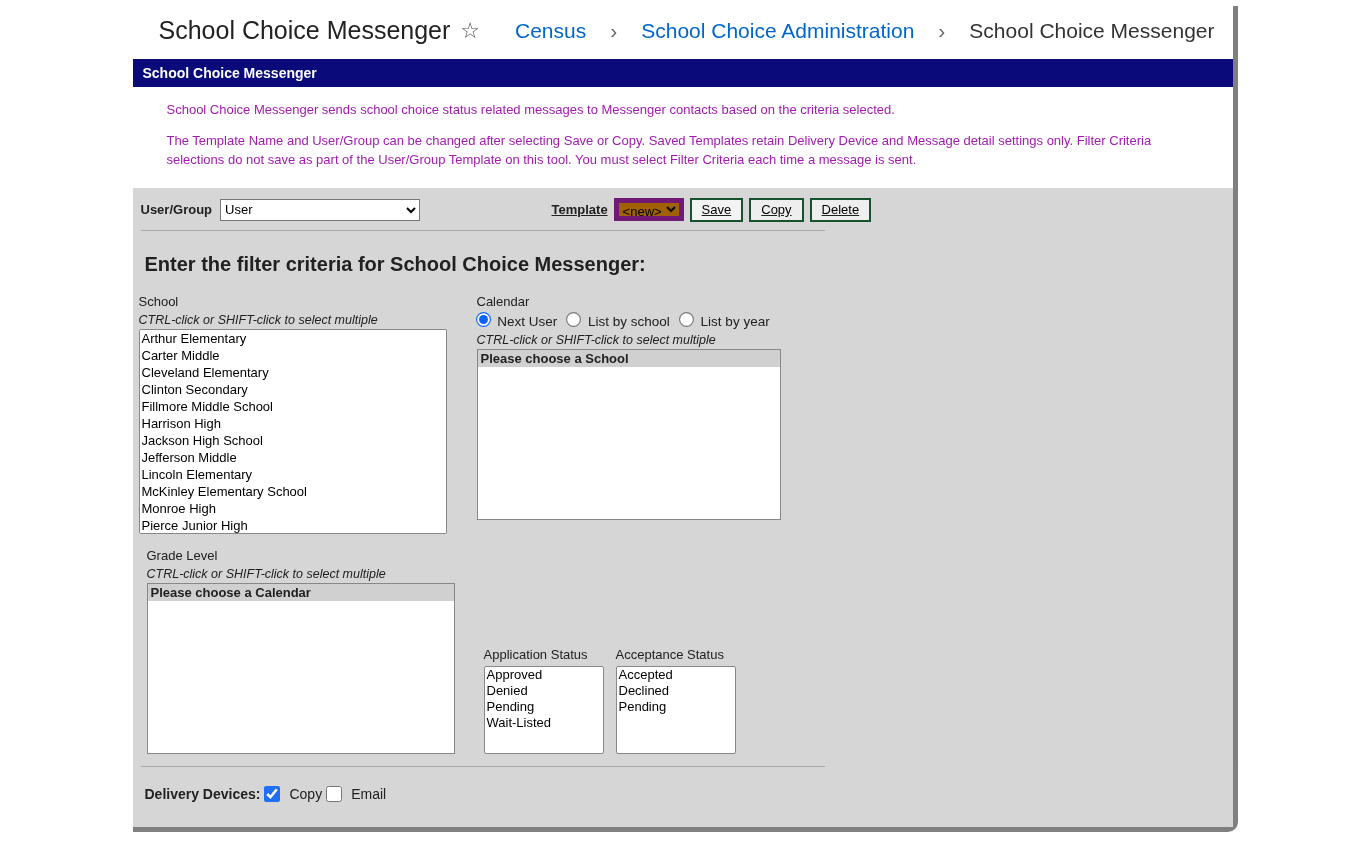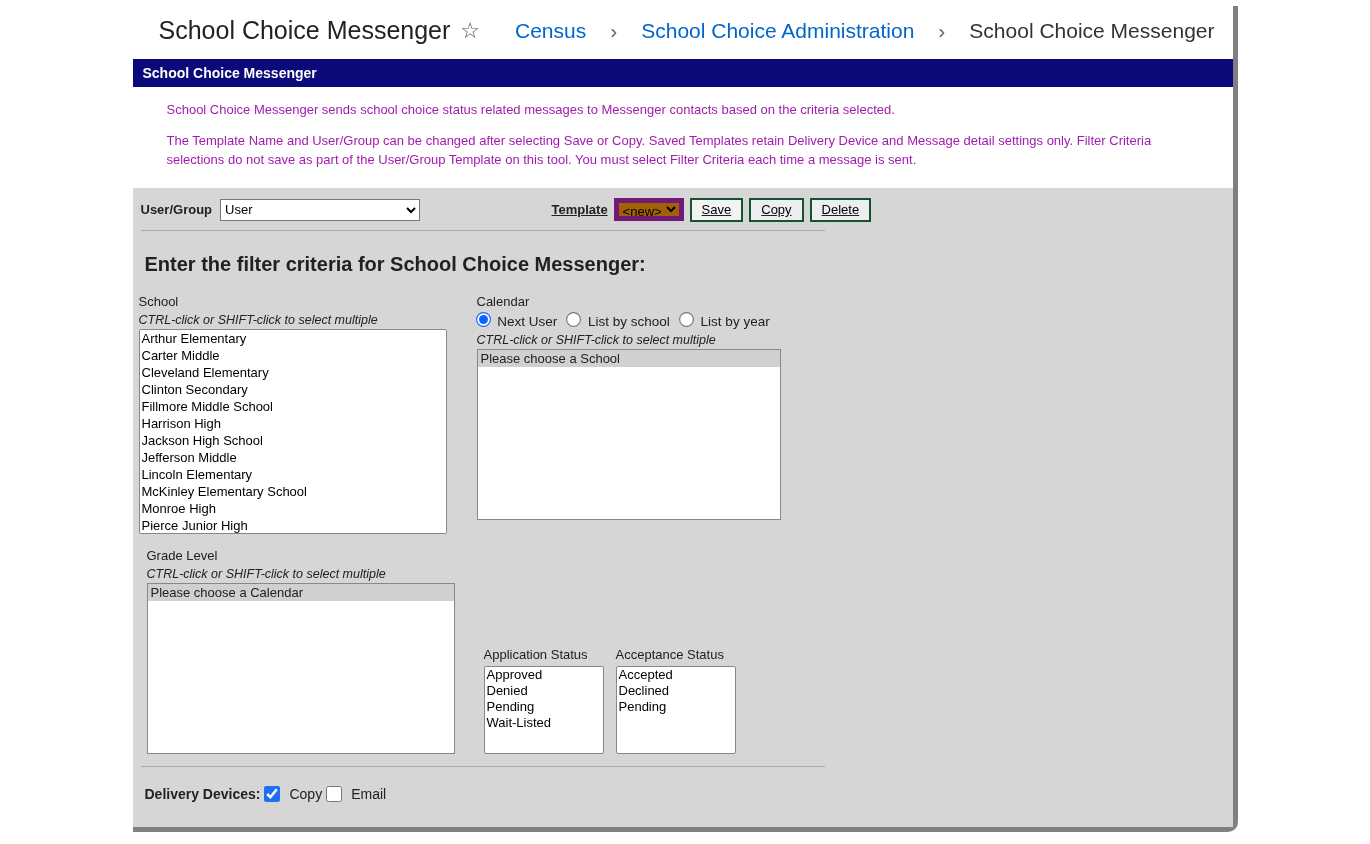--- a/index.html
+++ b/index.html
@@ -123,21 +123,21 @@
   .radio-row input { transform: scale(1.15); margin: 0 4px 0 0; accent-color:#0b63ff;}
   .listbox {
     width: 304px;
     height: 171px;
     border: 1px solid #888;
     background: #fff;
     position: relative;
     overflow-y: scroll;
     font-size: 13px;
   }
-  .listbox .sel { background: #d0d0d0; padding: 1px 3px; }
+  .listbox .sel { background: #d0d0d0; padding: 1px 3px; font-weight: bold; }
   .row2 {
     display: flex;
     gap: 12px;
     padding: 14px 8px 0 14px;
     align-items: flex-end;
   }
   .grade-col { width: 325px;}
   select.appstat, select.accstat { width:120px; height:88px; font-size:13px; border:1px solid #888; background:#fff; overflow-y:scroll;}
   .small-col { }
   .hr2 { height:1px; background:#aaa; margin: 12px 8px 6px 8px; width:684px;}

